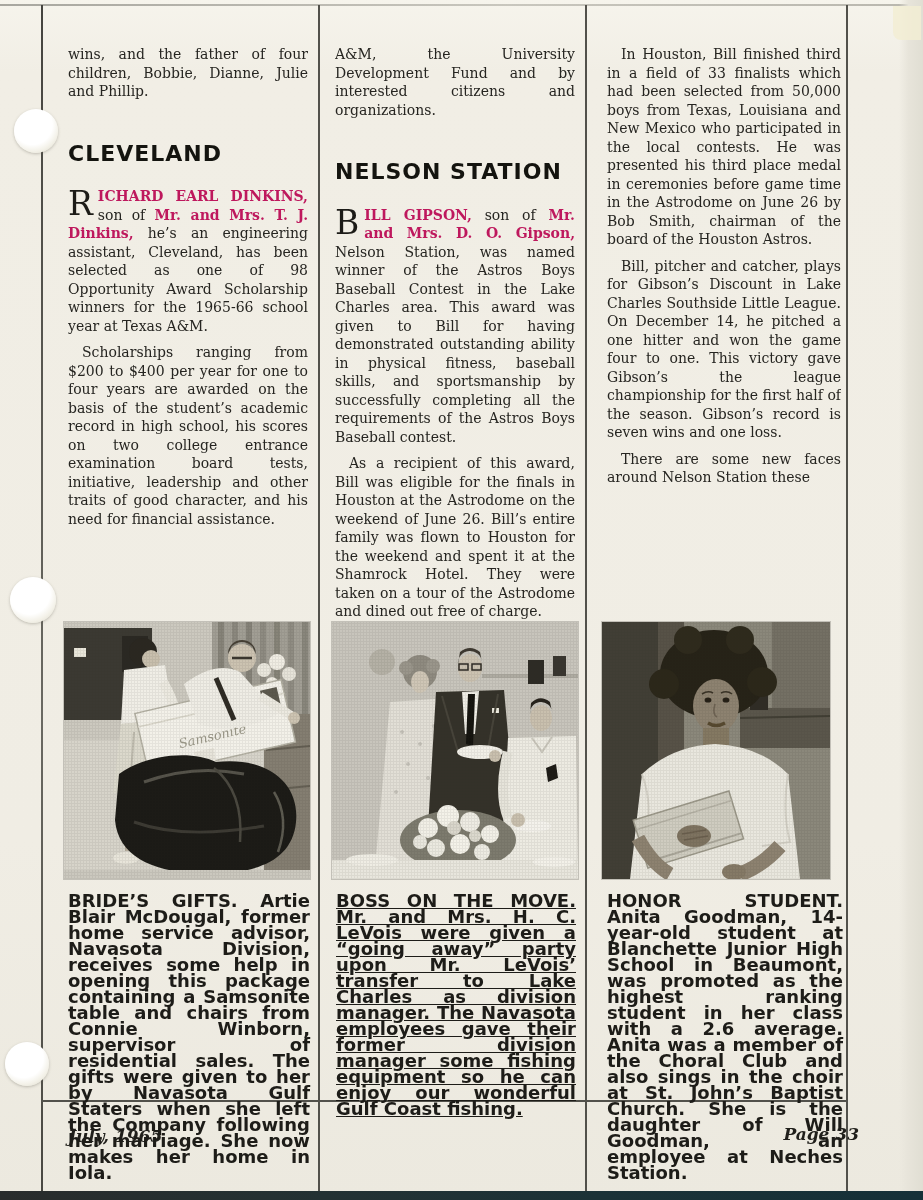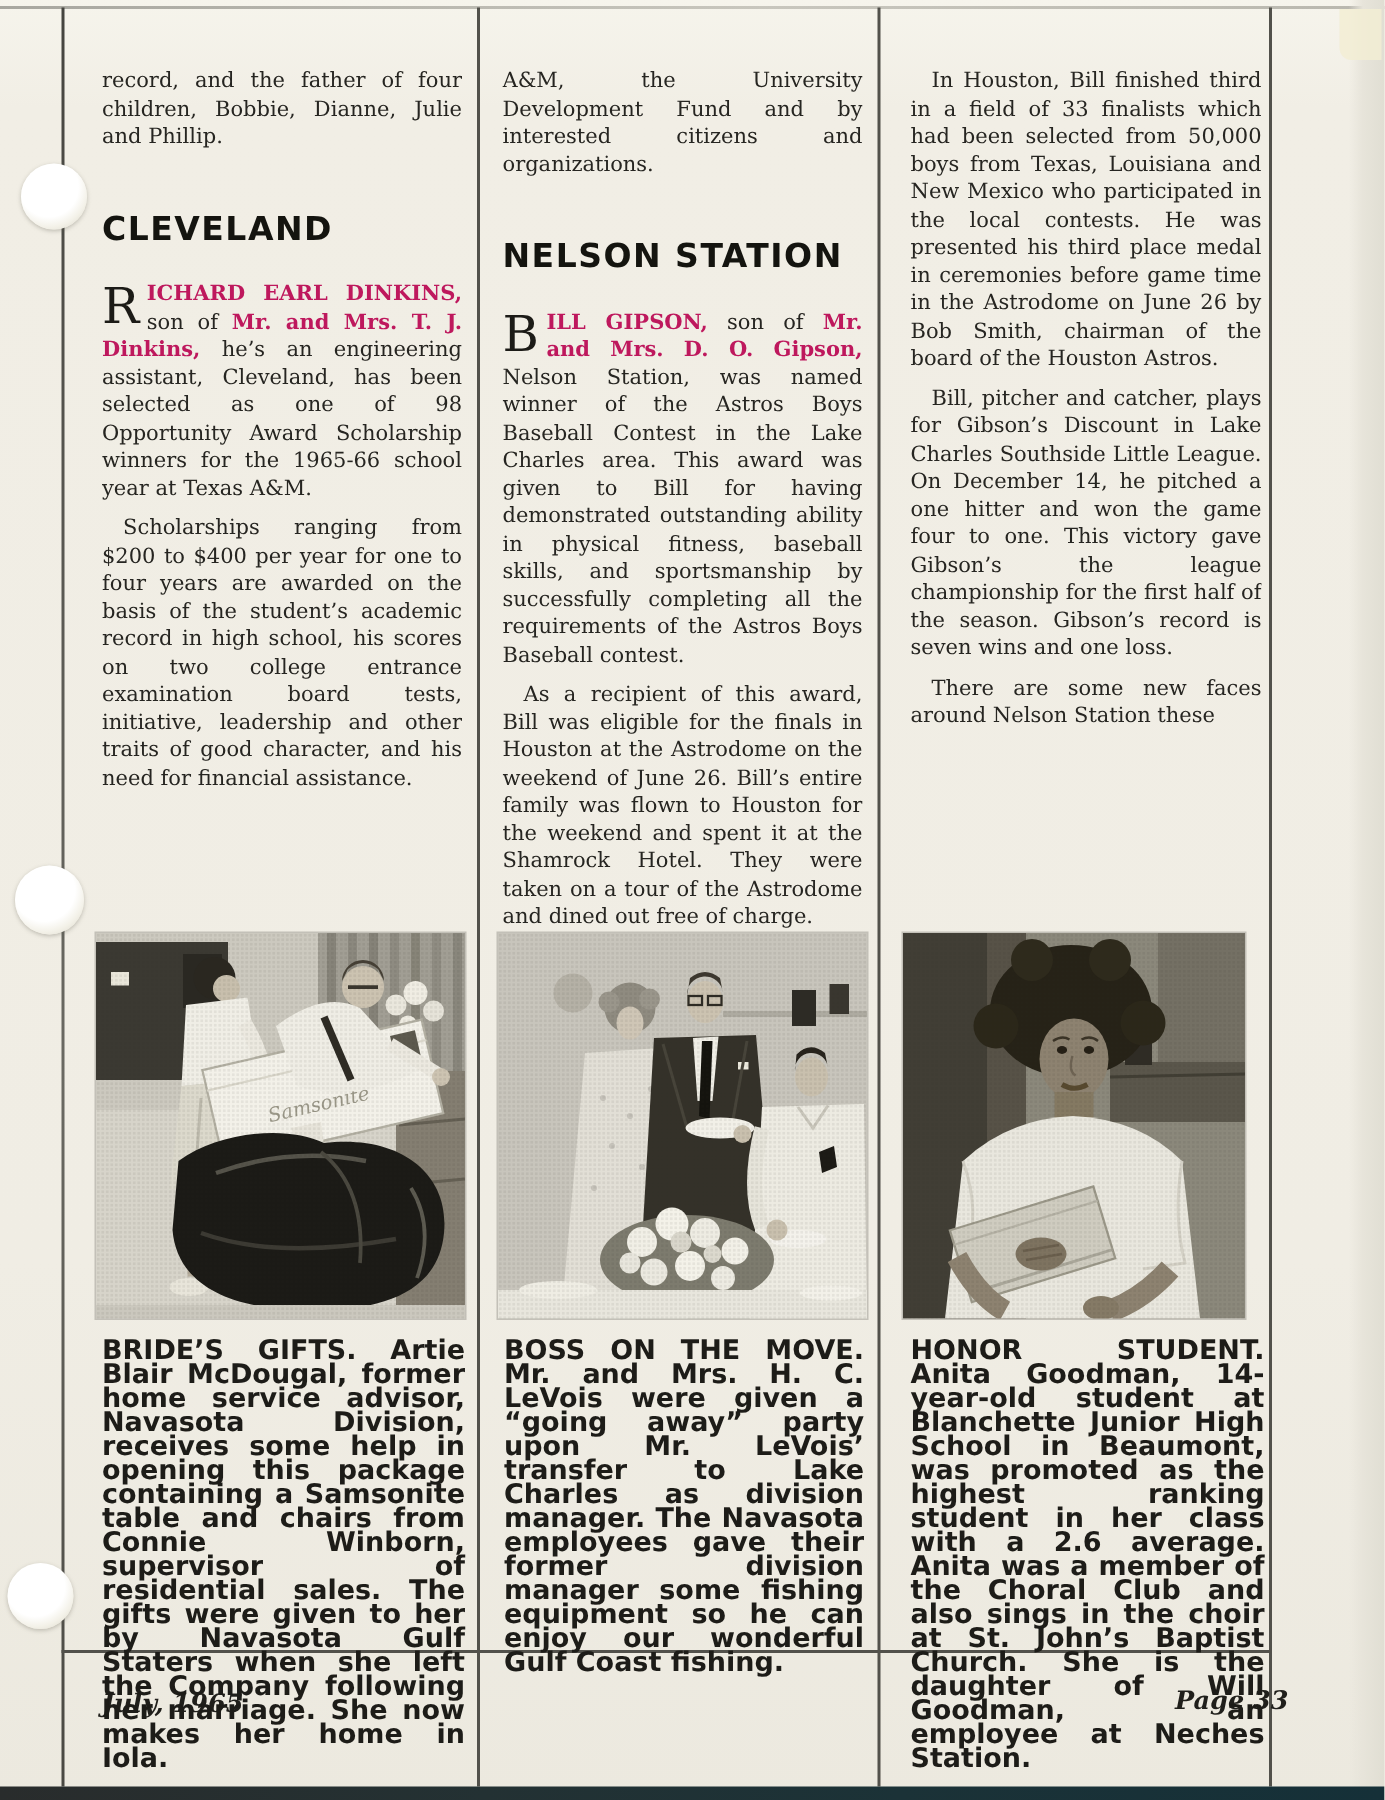--- a/index.html
+++ b/index.html
@@ -50,21 +50,21 @@
   .photo::after{content:"";position:absolute;inset:0;
        background-image:radial-gradient(circle,rgba(45,43,36,.07) 1px,rgba(0,0,0,0) 1.2px);
        background-size:3px 3px;pointer-events:none;}
   .ph1{left:64px;width:246px;height:257px;}
   .ph2{left:332px;width:246px;height:257px;}
   .ph3{left:602px;width:228px;height:257px;}
   
   .caption{position:absolute;top:893px;z-index:3;font-family:"DejaVu Sans",sans-serif;
        font-weight:bold;font-size:18px;line-height:16px;text-align:justify;color:#1d1c18;}
   .cap1{left:68px;width:242px;}
-  .cap2{left:336px;width:240px;}
+  .cap2{left:336px;width:240px;text-decoration:underline;}
   .cap3{left:607px;width:236px;}
   
   .footer-date,.footer-page{position:absolute;z-index:2;font-family:"DejaVu Serif",serif;
        font-style:italic;font-weight:bold;font-size:17px;color:#201f1b;}
   .footer-date{left:68px;top:1126px;}
   .footer-page{left:628px;width:231px;top:1124px;text-align:right;}
 </style>
 </head>
 <body>
 
@@ -77,21 +77,21 @@
 <div class="vrule div1"></div>
 <div class="vrule div2"></div>
 <div class="vrule right"></div>
 <div class="hrule-footer"></div>
 
 <div class="hole h1"></div>
 <div class="hole h2"></div>
 <div class="hole h3"></div>
 
 <div class="col c1">
-  <p>record, and the father of four children, Bobbie, Dianne, Julie and Phillip.</p>
+  <p>wins, and the father of four children, Bobbie, Dianne, Julie and Phillip.</p>
   <h2 class="headline">CLEVELAND</h2>
   <p><span class="dropcap">R</span><b class="lead">ICHARD EARL DINKINS,</b><span> son of </span><b class="lead">Mr. and Mrs. T. J. Dinkins,</b><span> he’s an engineering assistant, Cleveland, has been selected as one of 98 Opportunity Award Scholarship winners for the 1965-66 school year at Texas A&amp;M.</span></p>
   <p class="indent">Scholarships ranging from $200 to $400 per year for one to four years are awarded on the basis of the student’s academic record in high school, his scores on two college entrance examination board tests, initiative, leadership and other traits of good character, and his need for financial assistance.</p>
 </div>
 
 <div class="col c2">
   <p>A&amp;M, the University Development Fund and by interested citizens and organizations.</p>
   <h2 class="headline">NELSON STATION</h2>
   <p><span class="dropcap">B</span><b class="lead">ILL GIPSON,</b><span> son of </span><b class="lead">Mr. and Mrs. D. O. Gipson,</b><span> Nelson Station, was named winner of the Astros Boys Baseball Contest in the Lake Charles area. This award was given to Bill for having demonstrated outstanding ability in physical fitness, baseball skills, and sportsmanship by successfully completing all the requirements of the Astros Boys Baseball contest.</span></p>
   <p class="indent">As a recipient of this award, Bill was eligible for the finals in Houston at the Astrodome on the weekend of June 26.  Bill’s entire family was flown to Houston for the weekend and spent it at the Shamrock Hotel.  They were taken on a tour of the Astrodome and dined out free of charge.</p>

